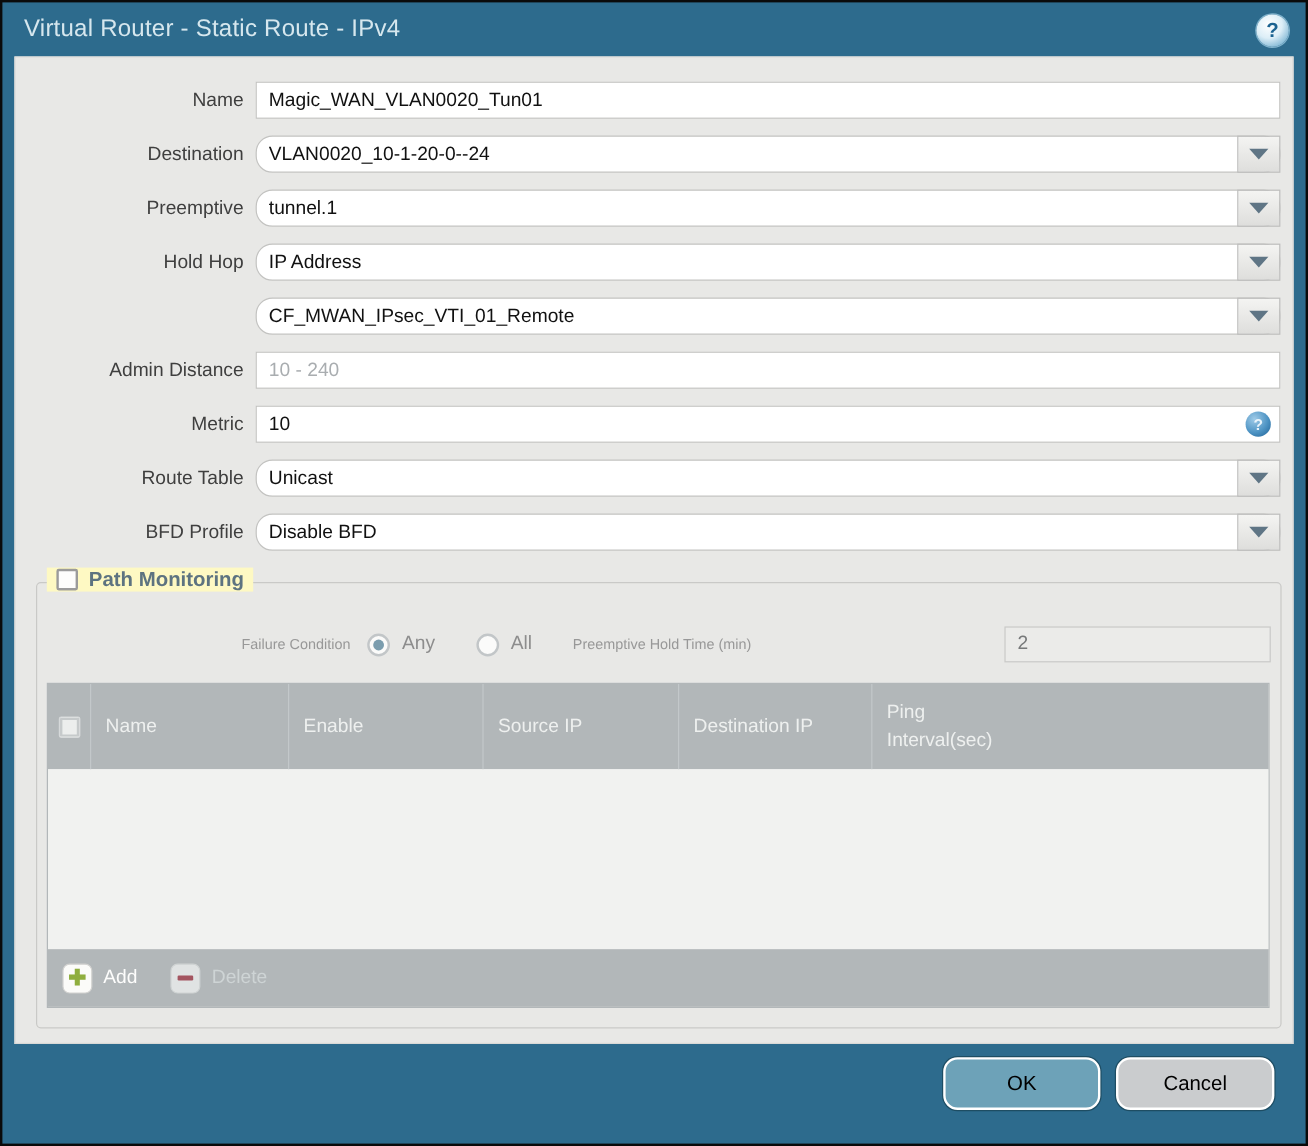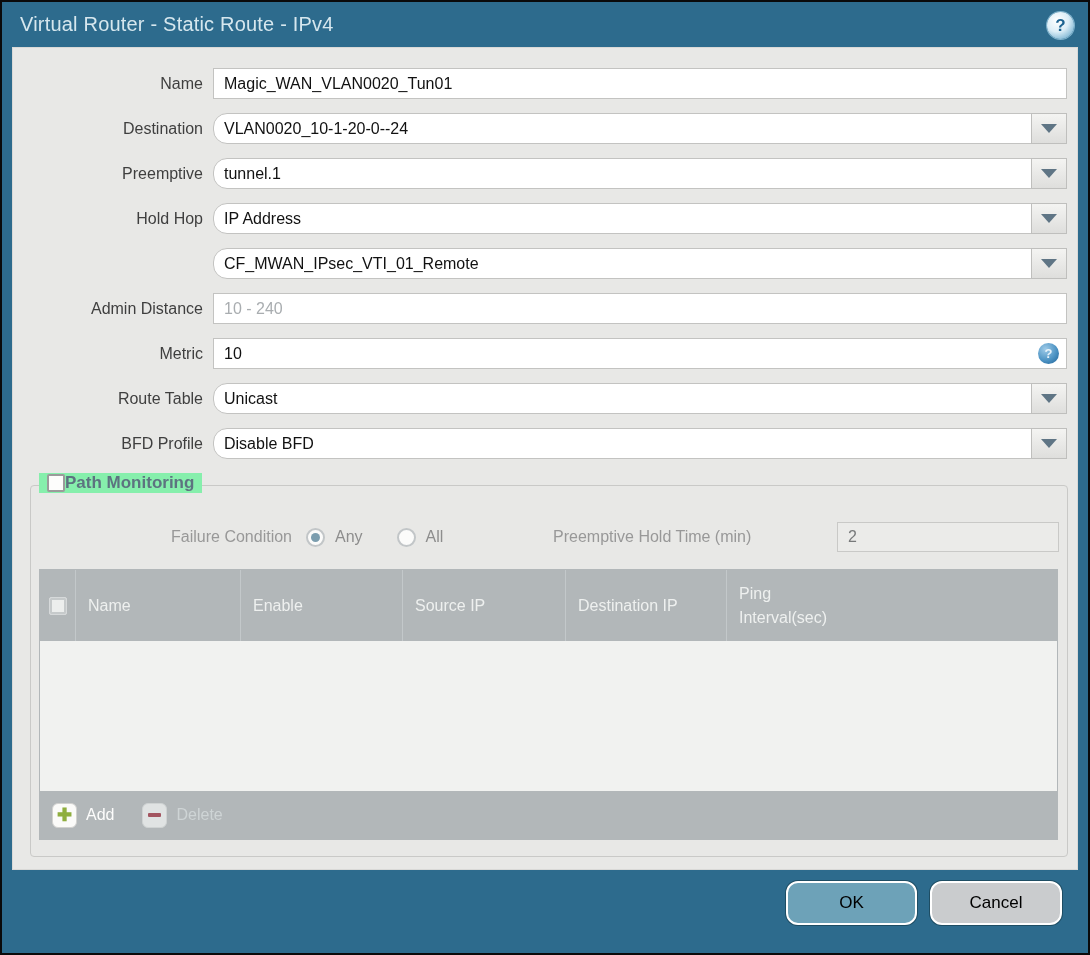--- a/index.html
+++ b/index.html
@@ -64,41 +64,41 @@
     display:flex; align-items:center; justify-content:center;
     color:#eaf4fb; font-size:13px; font-weight:bold;
   }
 
   
   .pm-box {
     position:absolute; left:18px; top:438px; width:1038px; height:372px;
     border:1px solid #c9c9c7; border-radius:4px; background:#e8e8e6;
   }
   .pm-legend {
-    position:absolute; left:8px; top:-13px; background:#86efac; padding:0 8px;
-    display:flex; align-items:center; 
+    position:absolute; left:8px; top:-13px; background:#fef9c3; padding:0 8px;
+    display:flex; align-items:center; gap:9px;
   }
   .pm-checkbox {
     width:18px; height:18px; background:#fdfdfc; border:2px solid #9b9b9b;
     border-radius:2px; cursor:pointer;
   }
   .pm-title { font-size:17px; font-weight:bold; color:#5d7380; white-space:nowrap; }
 
   .pm-condrow { display:flex; align-items:center; margin-top:36px; height:30px; }
-  .dim-label { font-size:16px; color:#989898; white-space:nowrap; }
+  .dim-label { font-size:12px; color:#989898; white-space:nowrap; }
   .fc-label { width:275px; flex:0 0 275px; text-align:right; padding-right:14px; }
   .radio-wrap { display:flex; align-items:center; gap:10px; margin-right:34px; cursor:pointer; }
   .radio-outer {
     width:19px; height:19px; border-radius:50%;
     background:#fbfbfa; border:2px solid #c2c6c8;
     display:flex; align-items:center; justify-content:center;
   }
   .radio-dot { width:9px; height:9px; border-radius:50%; background:#7b9dae; }
   .radio-label { font-size:16px; color:#8d8d8d; }
-  .pht-label { flex:1; text-align:center; padding-right:10px; }
+  .pht-label { flex:1; text-align:left; padding-right:10px; }
   .pht-input {
     width:222px; flex:0 0 222px; height:30px; margin-right:8px;
     background:#ebebe9; border:1px solid #c9c9c7; padding:0 10px;
     font-family:"Liberation Sans", sans-serif; font-size:16px; color:#77797a;
   }
 
   
   .pm-table { position:absolute; left:8px; top:83px; width:1019px; border:1px solid #b2b7b9; }
   .pmt-header { display:flex; height:71px; background:#b2b7b9; color:#eef0ef; font-size:16px; }
   .pmt-hcell {

